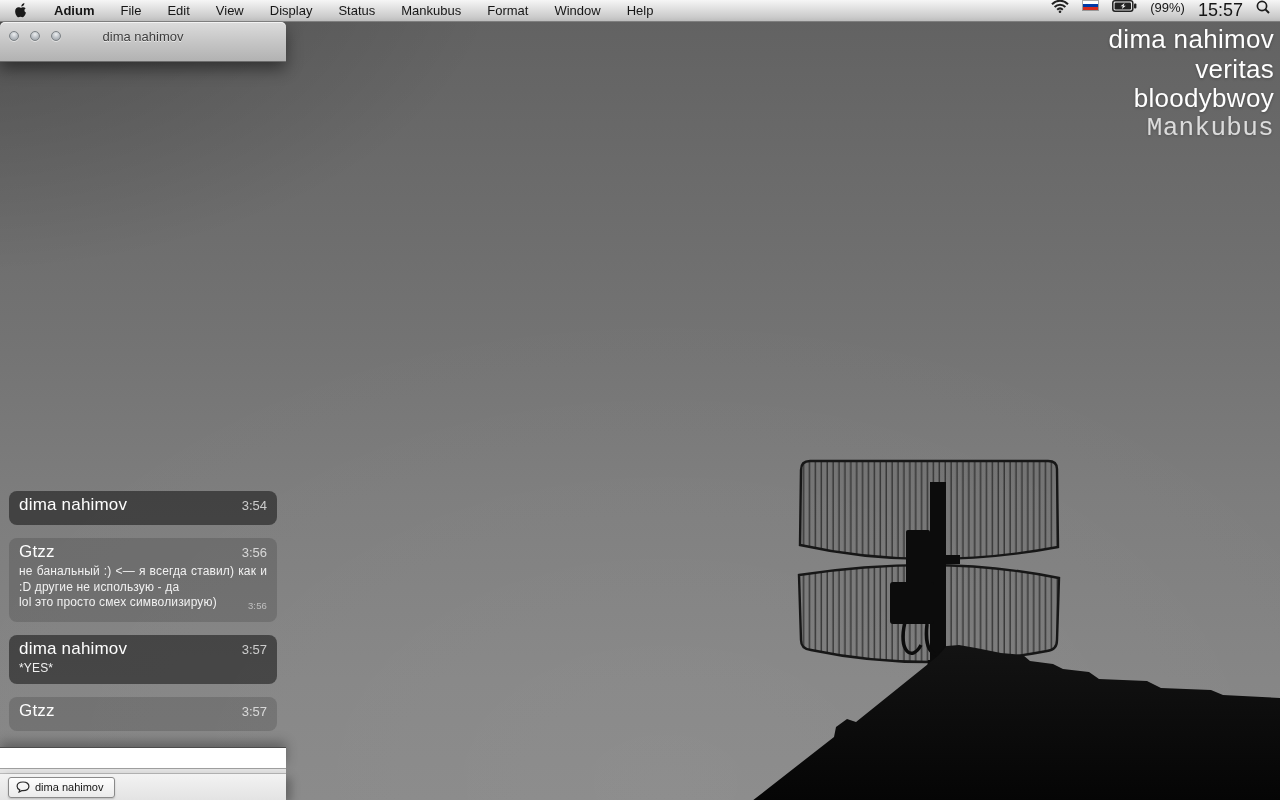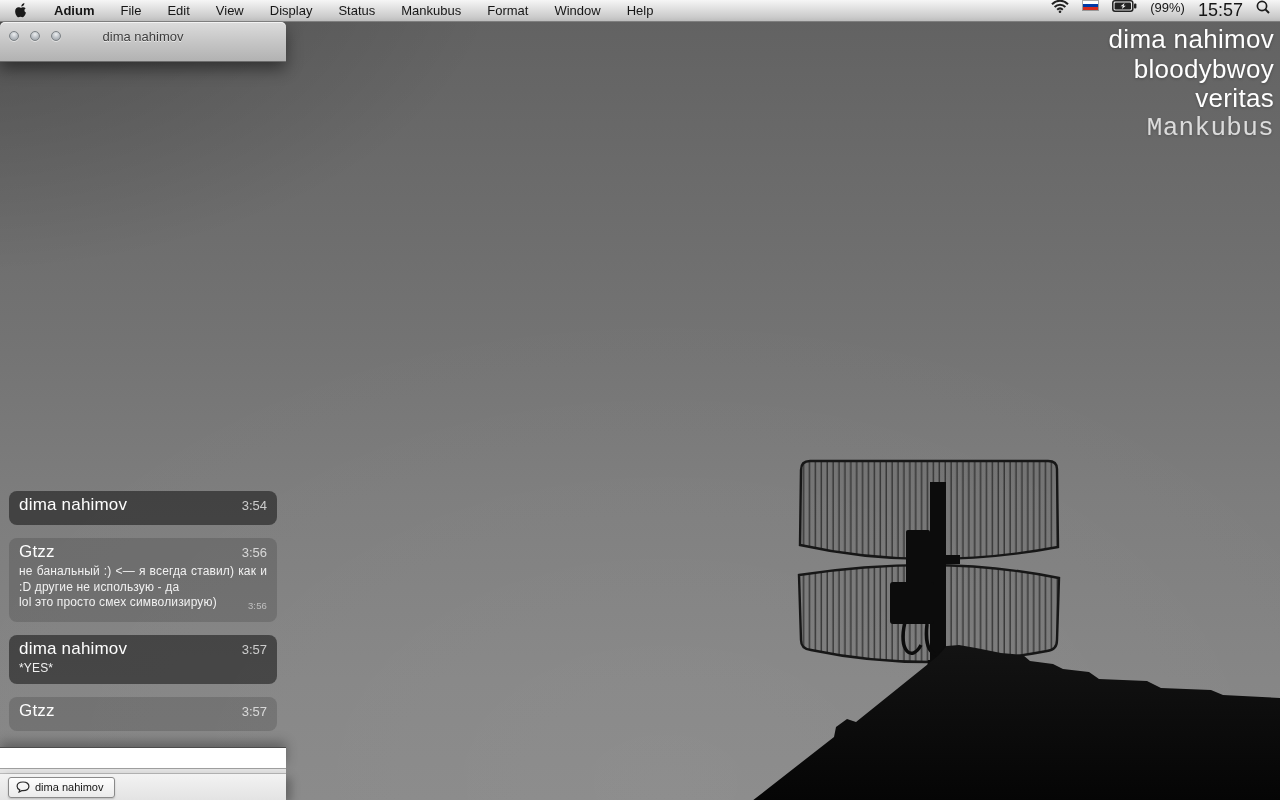--- a/index.html
+++ b/index.html
@@ -178,22 +178,22 @@
     <span class="clock">15:57</span>
     <svg width="14" height="14" viewBox="0 0 14 14">
       <circle cx="6" cy="6" r="4.6" fill="none" stroke="#1d1d1d" stroke-width="1.7"></circle>
       <line x1="9.4" y1="9.4" x2="13" y2="13" stroke="#1d1d1d" stroke-width="2"></line>
     </svg>
   </div>
 </header>
 
 <ul class="contact-list" id="contact-list">
     <li style="opacity: 1;">dima nahimov</li>
+    <li style="opacity: 1;">veritas</li>
     <li style="opacity: 1;">bloodybwoy</li>
-    <li style="opacity: 1;">veritas</li>
     <li style="opacity: 0.76; font-family: Liberation Mono, monospace;">Mankubus</li>
   </ul>
 
 <section class="window">
   <div class="titlebar">
     <div class="traffic">
       <span></span>
       <span></span>
       <span></span>
     </div>

